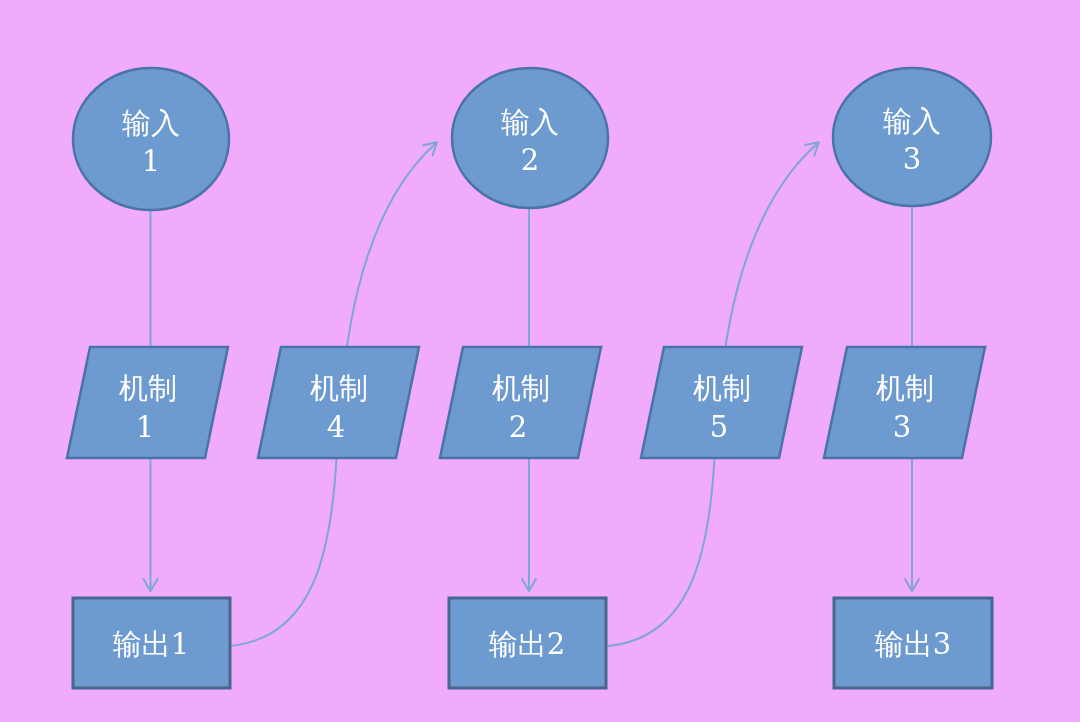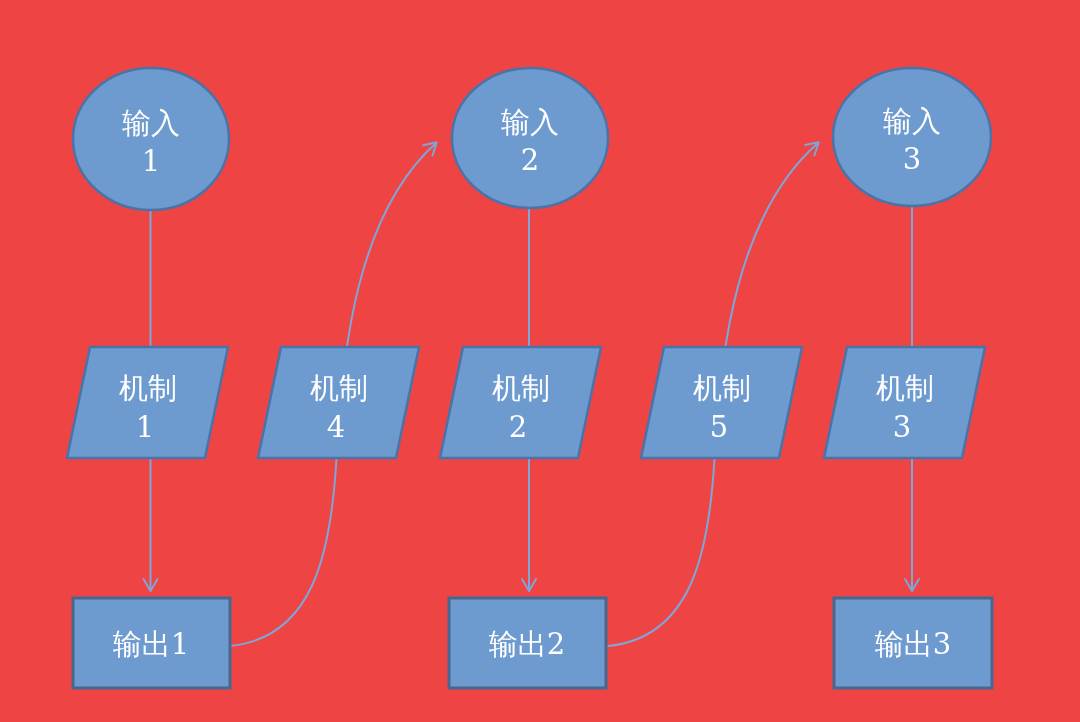--- a/index.html
+++ b/index.html
@@ -1,16 +1,16 @@
 <!DOCTYPE html>
 <html><head>
 <meta charset="utf-8">
 <style>
   html, body { margin: 0; padding: 0; background: #ffffff; }
-  .canvas { width: 1080px; height: 722px; position: relative; background: #ef4444; }
+  .canvas { width: 1080px; height: 722px; position: relative; background: #f0abfc; }
   svg { display: block; }
   .node-shape { fill: #6D9ACF; stroke: #4A73A8; stroke-width: 2.5; }
   .rect-shape { fill: #6D9ACF; stroke: #46688F; stroke-width: 3; }
   .connector { fill: none; stroke: #7EA6D8; stroke-width: 2; stroke-linecap: round; }
   .lbl {
     fill: #FFFFFF;
     font-family: "DejaVu Serif", "Liberation Serif", serif;
     font-size: 29px;
     text-anchor: middle;
   }

